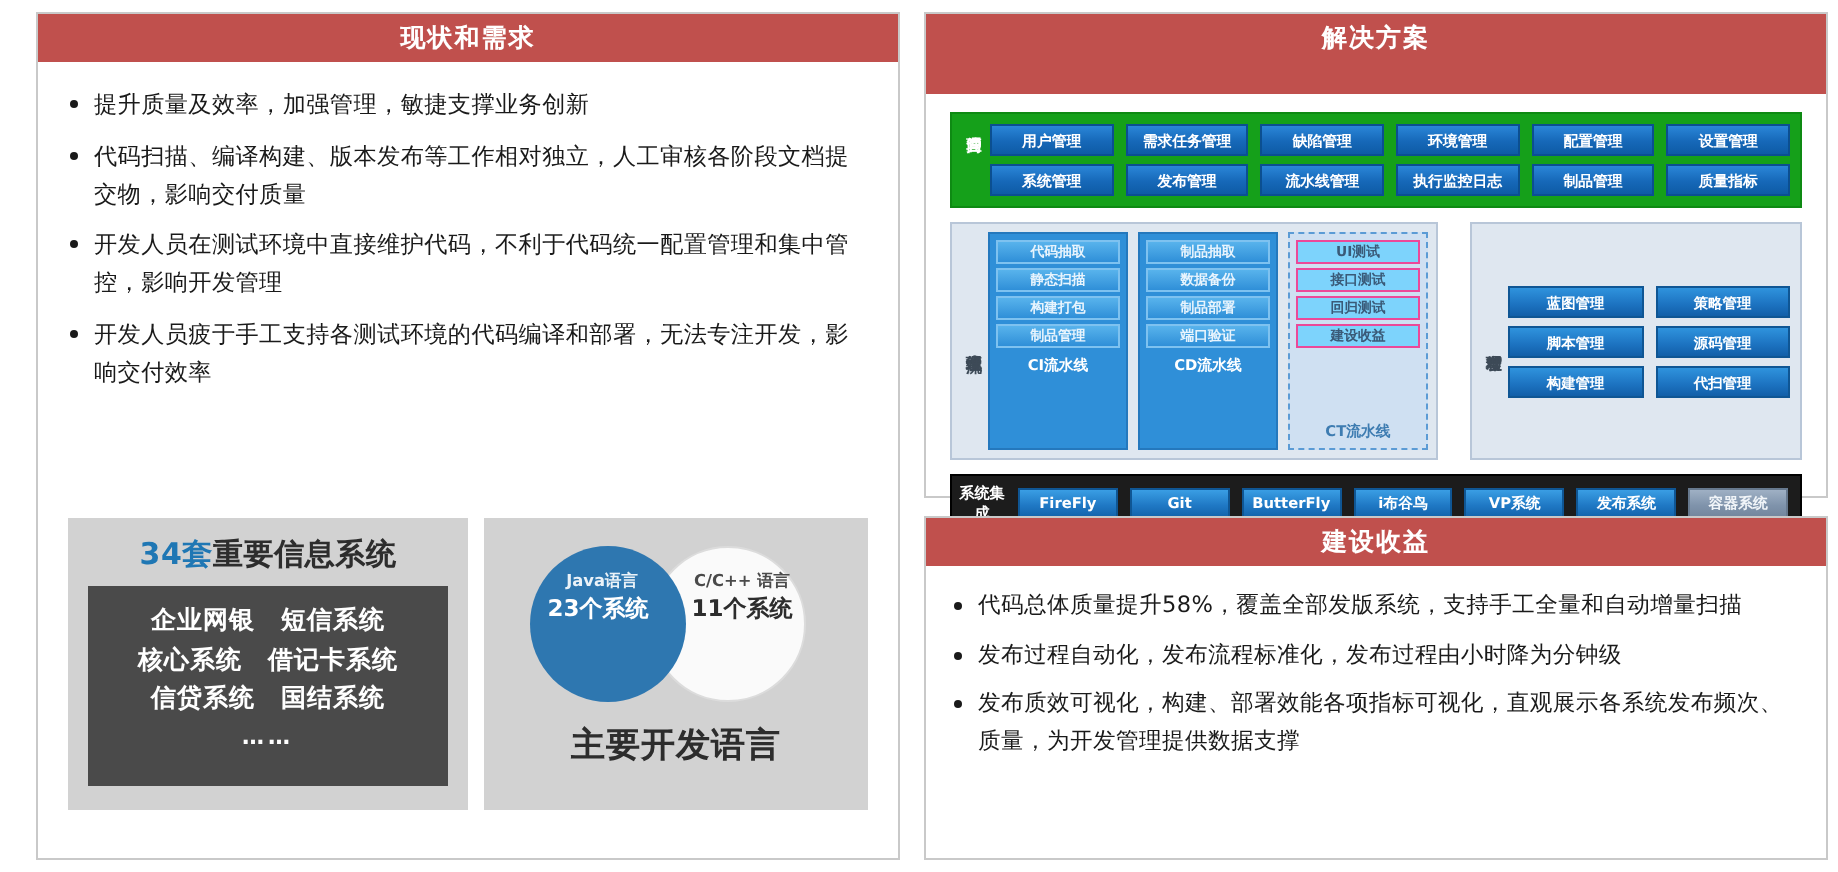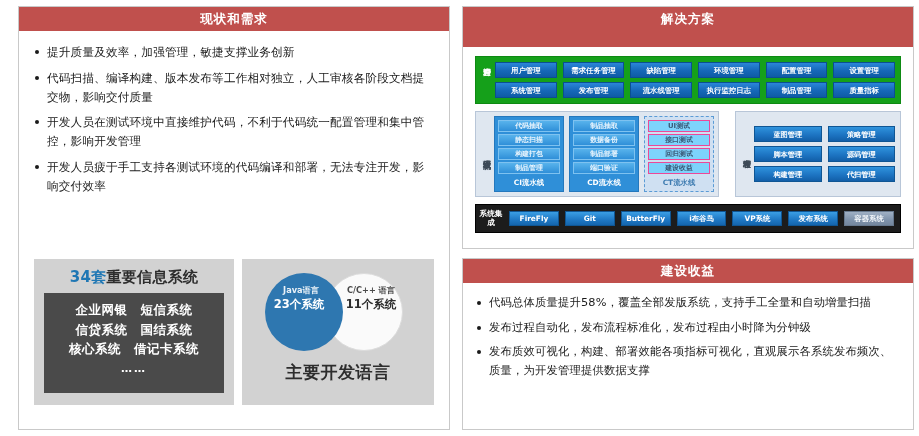--- a/index.html
+++ b/index.html
@@ -124,21 +124,21 @@
     font-size:6.9px; font-weight:bold; text-align:center;
     height:11.5px; line-height:10.5px; white-space:nowrap; overflow:hidden;
   }
   .pcol.ct .pitem {
     background:#7dd3fc; border:1px solid #ec4899; color:#3a5a78;
   }
   .pfoot {
     color:#fff; font-size:7.4px; font-weight:bold; text-align:center;
     line-height:11px; margin-top:0.5px;
   }
-  .pcol.ct .pfoot { color:#3e7cb1; }
+  .pcol.ct .pfoot { color:#3e7cb1;margin-top:34px; }
 
   #release-box {
     flex:1; background:#dfe7f0; border:1px solid #b8c6d8;
     display:flex; padding:4px 5px 4px 2px;
   }
   #release-grid {
     flex:1; display:grid; grid-template-columns:1fr 1fr; gap:4px 6px;
     align-content:center;
   }
   .btn-blue-lg {
@@ -204,22 +204,22 @@
     </div>
 
     <div id="stats-strip">
 
       <div class="stat-card" id="systems-card">
         <div id="systems-title">
           <span class="hl">34套</span><span>重要信息系统</span>
         </div>
         <div id="systems-box">
           <div class="srow">企业网银　短信系统</div>
+          <div class="srow">核心系统　借记卡系统</div>
           <div class="srow">信贷系统　国结系统</div>
-          <div class="srow">核心系统　借记卡系统</div>
           <div class="sdots">……</div>
         </div>
       </div>
 
       <div class="stat-card" id="langs-card">
         <div id="venn-wrap">
           <div class="circle" id="circle-cpp"></div>
           <div class="circle" id="circle-java"></div>
           <div class="circle-label" id="java-l1">Java语言</div>
           <div class="circle-label" id="java-l2">23个系统</div>

